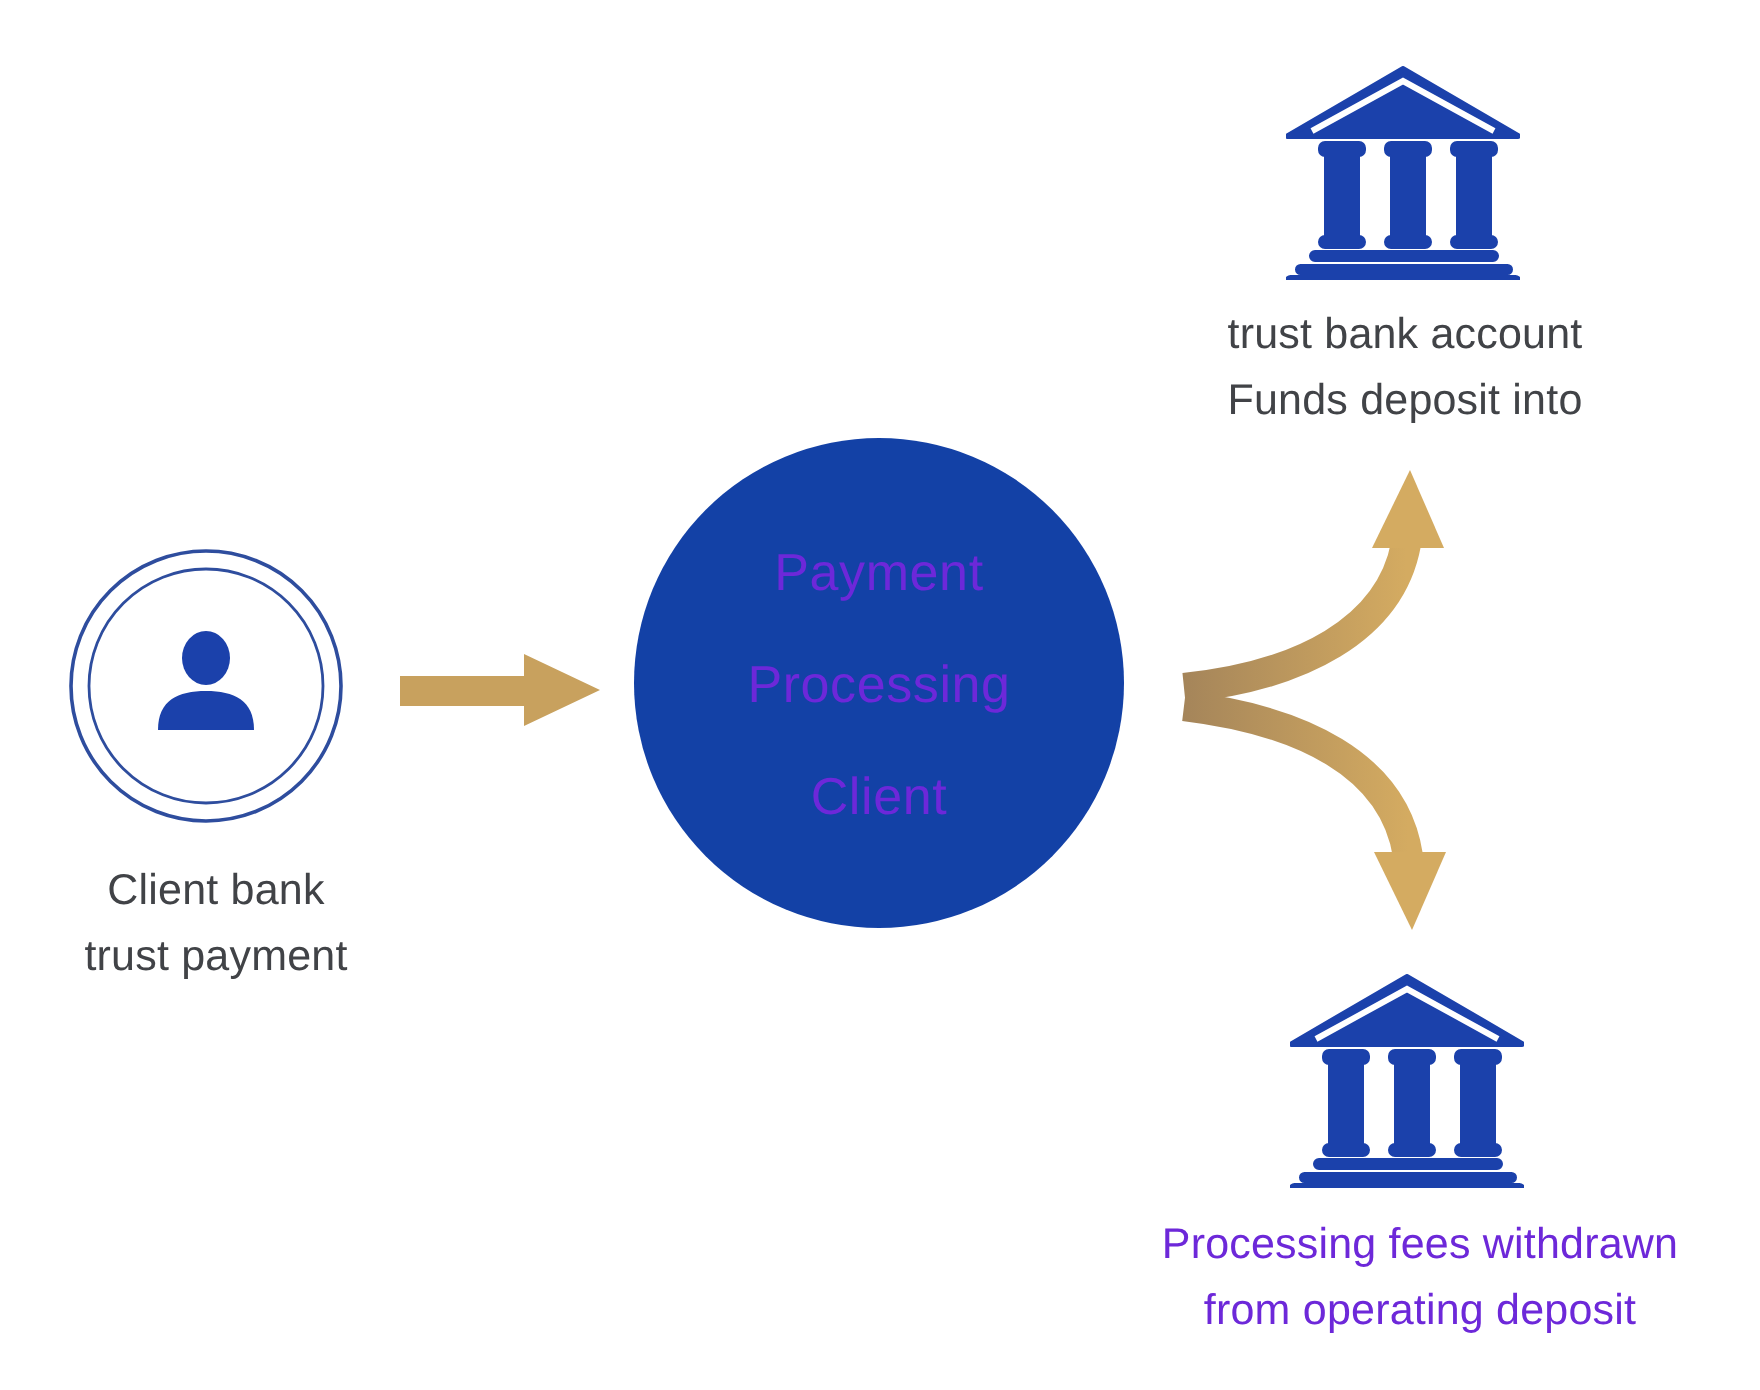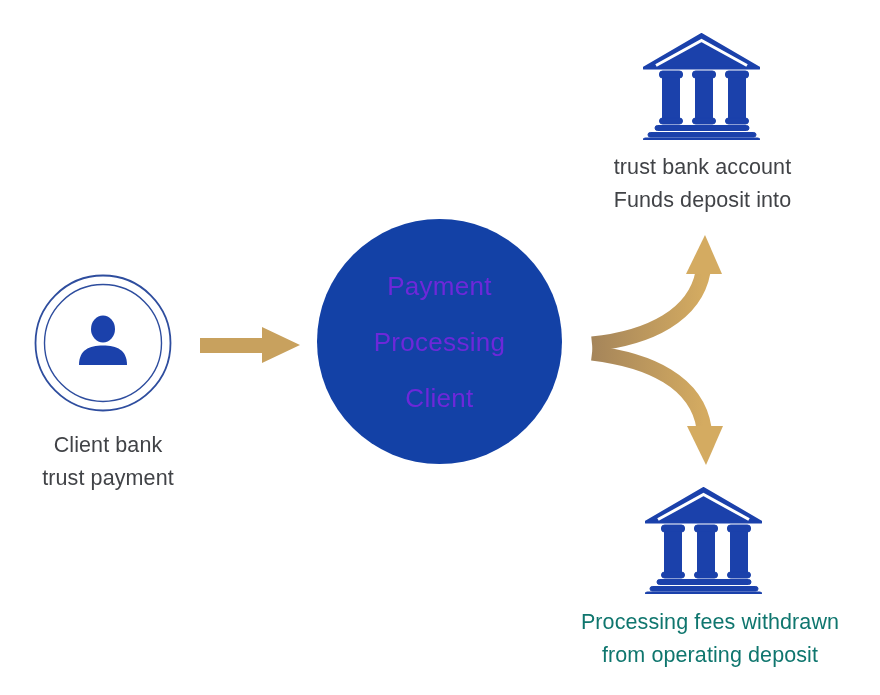--- a/index.html
+++ b/index.html
@@ -102,18 +102,18 @@
 
   <div class="node-label" style="left: 555px; top: 151px; width: 295px; color: rgb(65, 67, 71);">
     <span>trust bank account</span>
     <span>Funds deposit into</span>
   </div>
 
   <svg class="abs" style="left:645px;top:487px" width="117" height="107" viewBox="0 0 117 107">
     <use href="#bank-icon" fill="#1B41AB" stroke="#1B41AB"></use>
   </svg>
 
-  <div class="node-label" style="left: 549px; top: 606px; width: 322px; color: #0f766e; text-align: center;">
+  <div class="node-label" style="left: 549px; top: 606px; width: 322px; color: #6d28d9; text-align: center;">
     <span>Processing fees withdrawn</span>
     <span>from operating deposit</span>
   </div>
 
 </div>
 
 </body></html>

